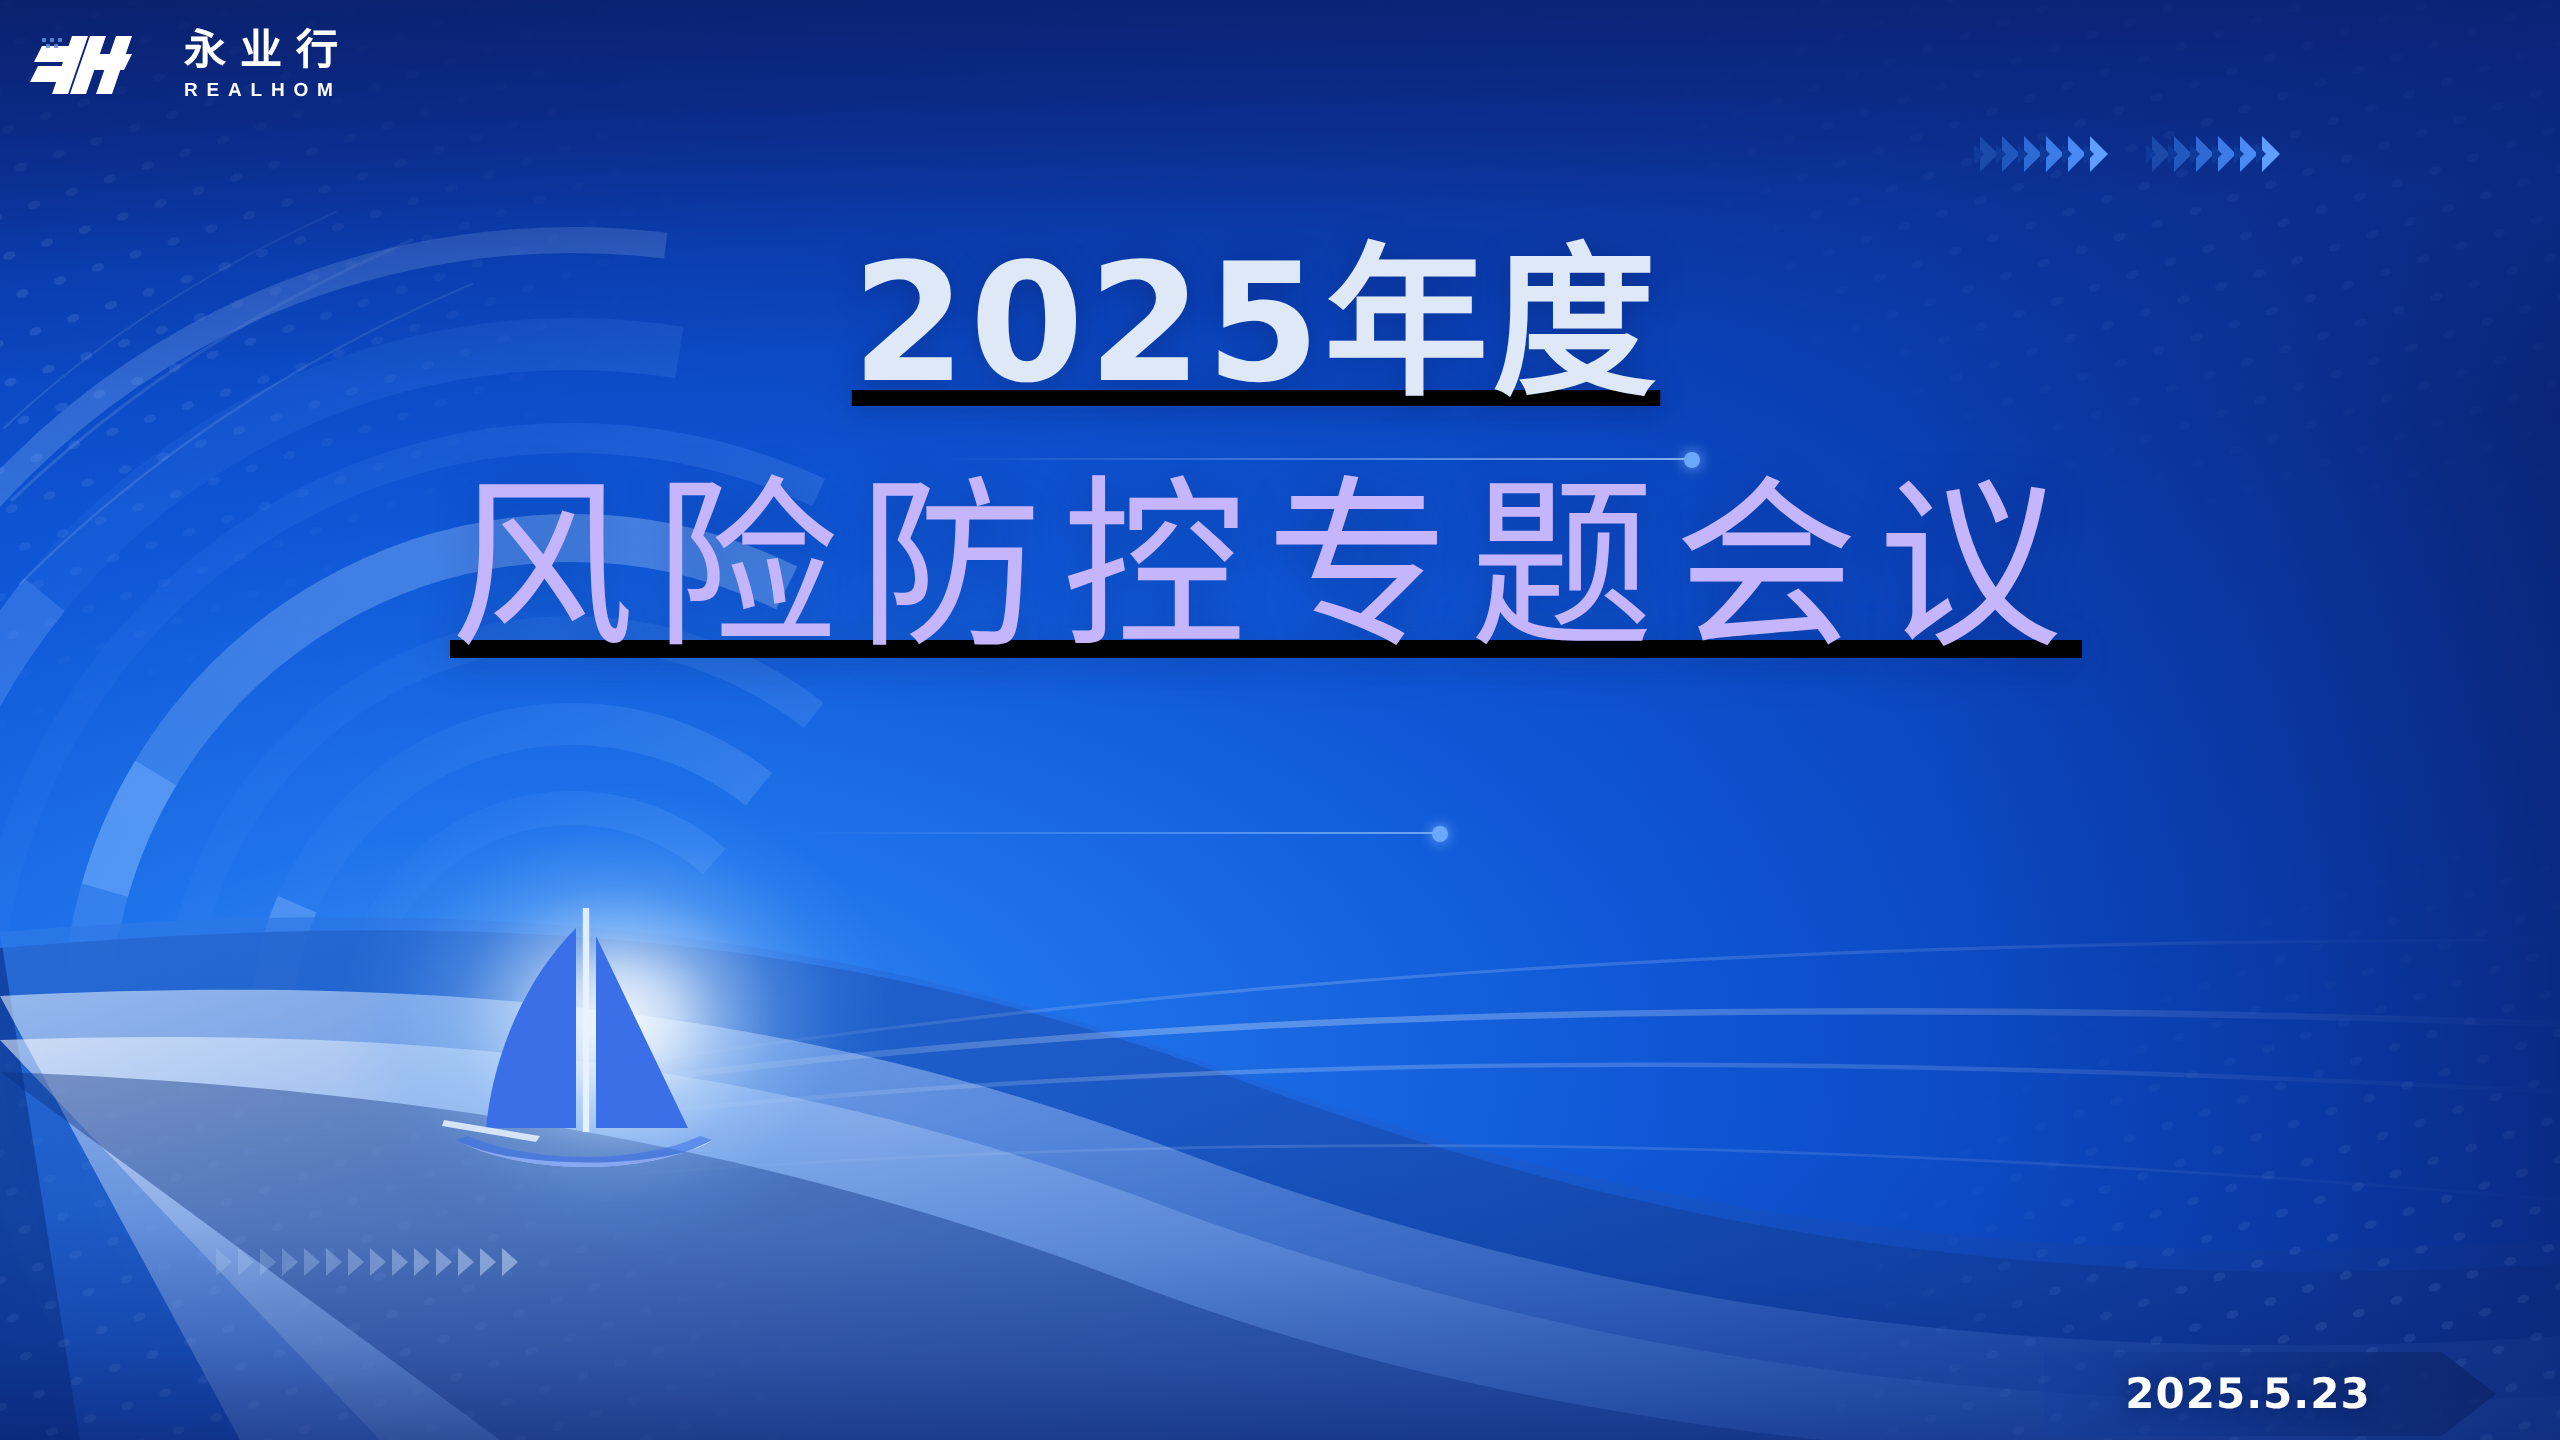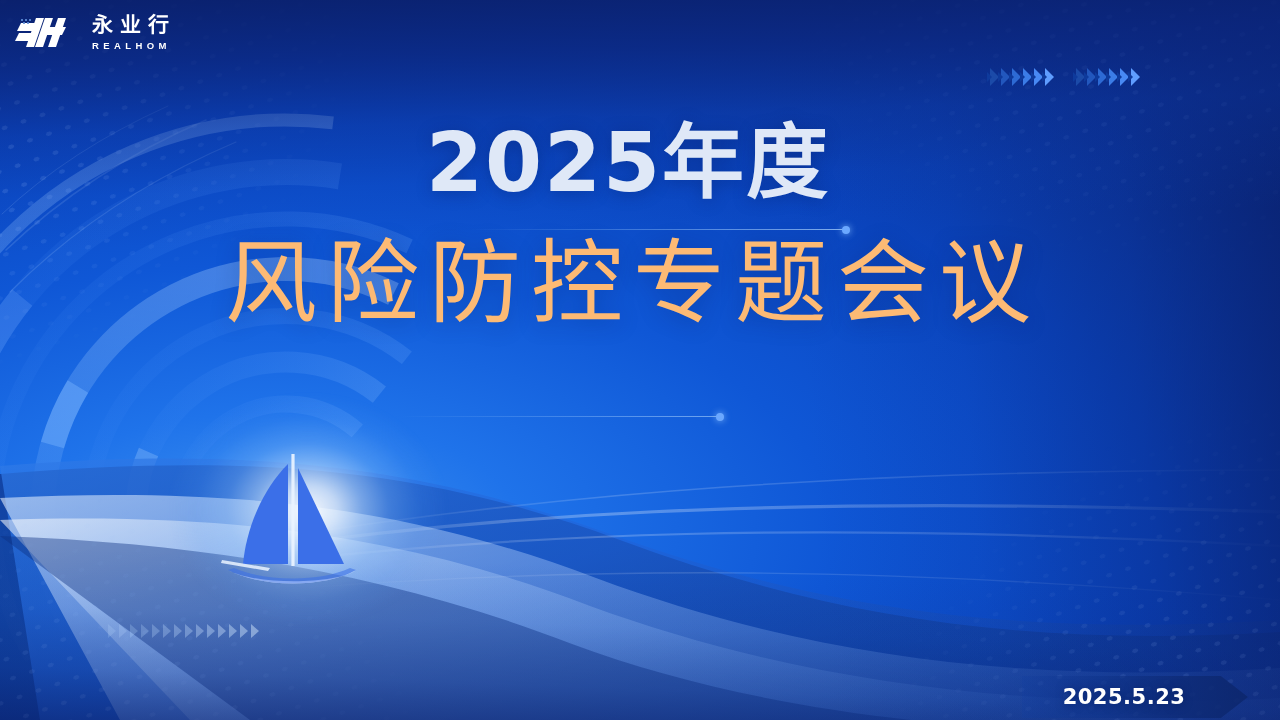--- a/index.html
+++ b/index.html
@@ -167,35 +167,36 @@
   }
 
   
   .title-block {
     position: absolute;
     left: 0;
     top: 120px;
     width: 1256px;
     text-align: center;
     z-index: 25;
+    text-decoration: underline;
   }
   .title-year {
     font-size: 82px;
     font-weight: 700;
     color: #dfe8f7;
     letter-spacing: 2px;
     line-height: 1.05;
     font-family: "DejaVu Sans", "Liberation Sans", sans-serif;
     text-shadow: 0 2px 16px rgba(6,30,96,0.35);
   }
   .title-main {
     margin-top: 26px;
     font-size: 92px;
     font-weight: 500;
-    color: #fdba74;
+    color: #c4b5fd;
     letter-spacing: 10px;
     line-height: 1.12;
     padding-left: 10px;
     font-family: "DejaVu Sans", "Liberation Sans", sans-serif;
     text-shadow: 0 3px 22px rgba(6,30,96,0.30);
   }
 
   
   .accent-line {
     position: absolute;

